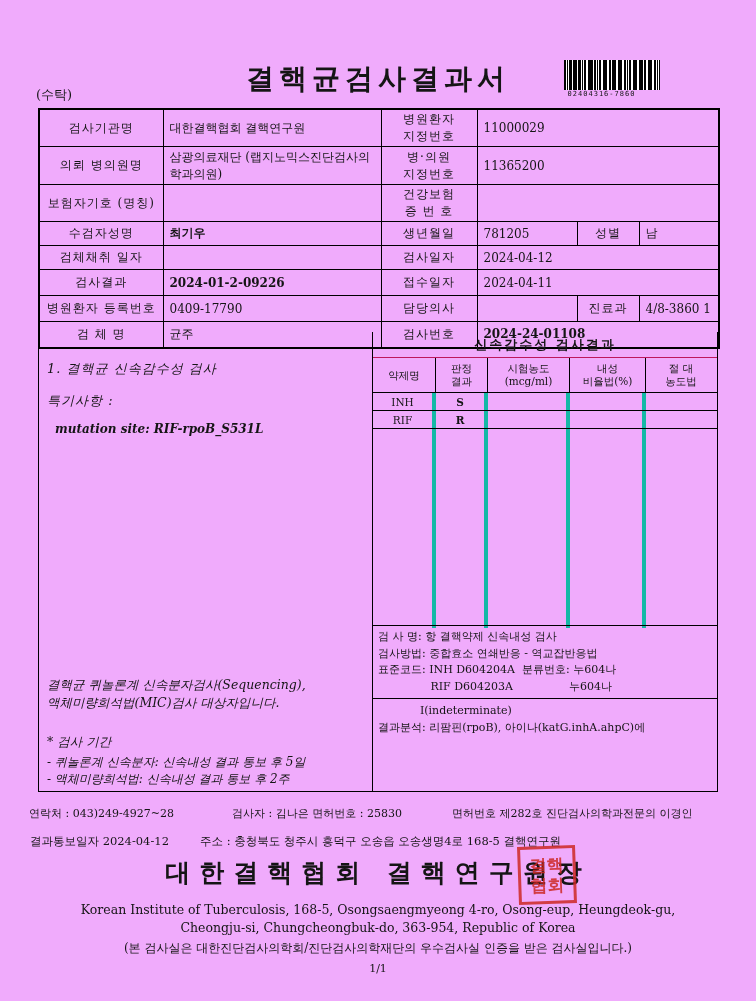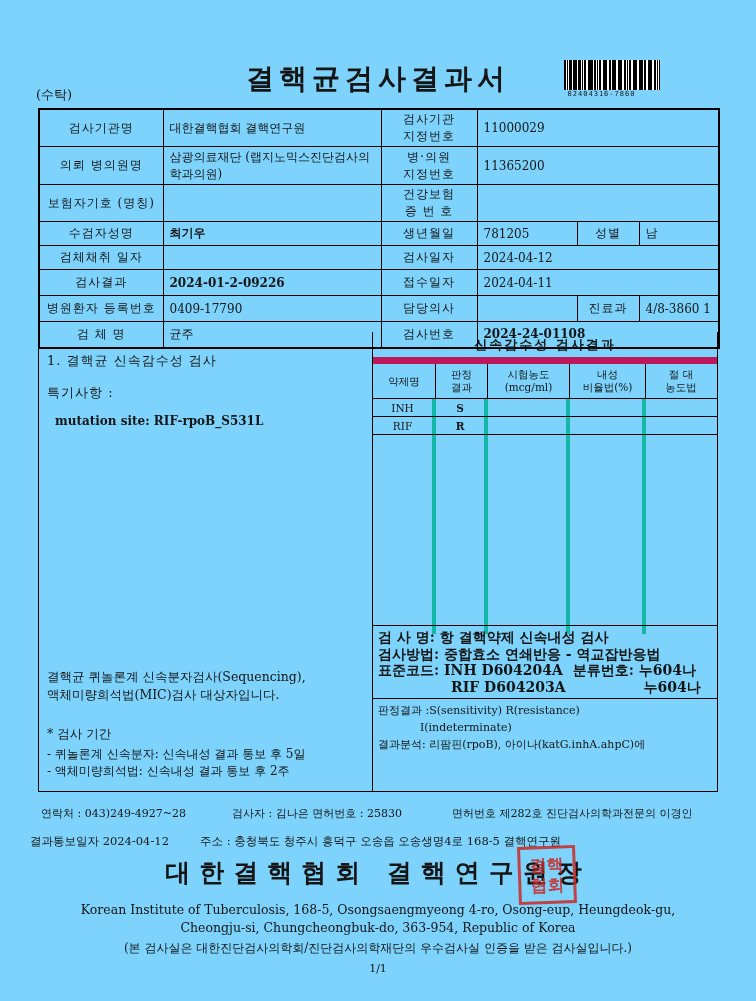--- a/index.html
+++ b/index.html
@@ -1,16 +1,16 @@
 <!DOCTYPE html>
 <html><head>
 <meta charset="utf-8">
 <style>
   html,body{margin:0;padding:0;background:#e8e8e8;}
-  .page{position:relative;width:756px;height:1001px;background:#7dd3fc;margin:0 auto;
+  .page{position:relative;width:756px;height:1001px;background:#f0abfc;margin:0 auto;
         font-family:"DejaVu Serif","Liberation Serif",serif;color:#151515;overflow:hidden;}
   .abs{position:absolute;}
   
   .consign{left:36px;top:86px;font-size:13px;}
   .title{left:0;top:60px;width:100%;text-align:center;font-size:28px;font-weight:bold;letter-spacing:5px;}
   .barcode-wrap{left:564px;top:60px;width:75px;text-align:center;}
   .barcode{width:96px;height:30px;
      background-image:
        repeating-linear-gradient(90deg,#000 0 2px,transparent 2px 5px),
        repeating-linear-gradient(90deg,#000 0 1px,transparent 1px 7px),
@@ -22,46 +22,46 @@
              border:2px solid #000;}
   table.info td{border:1px solid #000;font-size:12px;padding:1px 6px;overflow:hidden;}
   td.lbl{text-align:center;letter-spacing:1px;white-space:pre-line;}
   td.val{text-align:left;}
   .bold{font-weight:bold;}
   .big{font-size:14px;}
   .small{font-size:11px;letter-spacing:0;}
   tr.h26{height:26px}tr.h38{height:38px}tr.h34{height:34px}tr.h24{height:24px}
   
   .middle{left:38px;top:332px;width:680px;height:460px;border:1.6px solid #000;border-top:none;box-sizing:border-box;}
-  .left-panel{position:absolute;left:0;top:8px;width:333px;height:100%;}
+  .left-panel{position:absolute;left:0;top:16px;width:333px;height:100%;font-style:italic;}
   .lp-heading{left:8px;top:12px;font-size:13px;letter-spacing:1px;}
   .lp-note{left:8px;top:44px;font-size:13px;letter-spacing:1px;}
   .lp-mutation{left:16px;top:74px;font-size:12px;font-weight:bold;}
   .lp-notice{left:8px;top:328px;font-size:12.5px;line-height:18px;white-space:pre-line;}
   .lp-period-title{left:8px;top:386px;font-size:12.5px;}
   .lp-period{left:8px;top:406px;font-size:12px;line-height:17px;}
   .right-panel{position:absolute;left:333px;top:0;width:345px;height:100%;border-left:1px solid #000;box-sizing:border-box;}
-  .rt-title{height:25px;line-height:25px;text-align:center;font-size:13px;font-weight:bold;letter-spacing:2px;border-bottom:7px solid #be185d;}
+  .rt-title{height:25px;line-height:25px;text-align:center;font-size:13px;font-weight:bold;letter-spacing:2px;border-bottom:1px solid #be185d;}
   .rt{display:flex;flex-direction:column;}
   .rt-hrow{display:flex;height:34px;border-bottom:1px solid #000;}
   .rt-hcell{display:flex;align-items:center;justify-content:center;text-align:center;
             font-size:10.5px;white-space:pre-line;border-right:1px solid #000;box-sizing:border-box;line-height:13px;}
   .rt-row{display:flex;height:17px;border-bottom:1px solid #000;}
   .rt-cell{display:flex;align-items:center;justify-content:center;font-size:10.5px;
            border-right:4px solid #14b8a6;box-sizing:border-box;}
   .rt-empty{display:flex;height:199px;}
   .rt-empty .rt-cell{border-bottom:none;}
   .c1{width:63px}.c2{width:52px}.c3{width:82px}.c4{width:76px}.c5{width:70px;border-right:none!important}
   .test-info{position:absolute;left:0;top:293px;width:100%;border-top:1.4px solid #000;box-sizing:border-box;padding:3px 5px;}
-  .test-info div{font-size:14px;line-height:16.5px;white-space:pre;font-weight:bold;}
+  .test-info div{font-size:11px;line-height:16.5px;white-space:pre;}
   .judgment{position:absolute;left:0;top:366px;width:100%;height:94px;border-top:1.4px solid #000;box-sizing:border-box;padding:3px 5px;}
   .judgment div{font-size:11px;line-height:17px;white-space:pre;}
   
   .f-line1{top:806px;font-size:11px;}
-  .f-contact{left:41px;}
+  .f-contact{left:29px;}
   .f-examiner{left:232px;}
   .f-license{left:452px;}
   .f-line2{top:834px;font-size:11.5px;}
   .f-date{left:30px;}
   .f-address{left:200px;}
   .org-name{left:0;top:856px;width:100%;text-align:center;font-size:25px;font-weight:bold;letter-spacing:9px;}
   .seal{left:518px;top:846px;width:58px;height:58px;border:3px solid rgba(205,40,35,.85);
         color:rgba(205,40,35,.85);display:flex;align-items:center;justify-content:center;
         font-size:17px;font-weight:bold;line-height:20px;text-align:center;
         transform:rotate(-2deg);box-sizing:border-box;word-break:break-all;padding:2px;}
@@ -89,21 +89,21 @@
         <col style="width:218px">
         <col style="width:96px">
       <col style="width:100px">
         <col style="width:62px">
         <col style="width:80px">
     </colgroup>
     <tbody>
         <tr class="h26">
       <td class="lbl">검사기관명</td>
       <td class="val">대한결핵협회 결핵연구원</td>
-      <td class="lbl small">검사기관
+      <td class="lbl small">병원환자
 지정번호</td>
       <td class="val" colspan="3">11000029</td>
     </tr>
     <tr class="h38">
       <td class="lbl">의뢰 병의원명</td>
       <td class="val small">삼광의료재단 (랩지노믹스진단검사의학과의원)</td>
       <td class="lbl small">병·의원
 지정번호</td>
       <td class="val" colspan="3">11365200</td>
     </tr>
@@ -204,21 +204,20 @@
       </div>
 
       <div class="test-info">
         <div>검 사 명: 항 결핵약제 신속내성 검사</div>
         <div>검사방법: 중합효소 연쇄반응 - 역교잡반응법</div>
         <div>표준코드: INH D604204A  분류번호: 누604나</div>
         <div>               RIF D604203A                누604나</div>
       </div>
 
       <div class="judgment">
-        <div>판정결과 :S(sensitivity) R(resistance)</div>
         <div>            I(indeterminate)</div>
         <div>결과분석: 리팜핀(rpoB), 아이나(katG.inhA.ahpC)에</div>
       </div>
     </div>
   </div>
 
   <div class="abs f-line1 f-contact">연락처 : 043)249-4927~28</div>
   <div class="abs f-line1 f-examiner">검사자 : 김나은  면허번호 : 25830</div>
   <div class="abs f-line1 f-license">면허번호 제282호 진단검사의학과전문의 이경인</div>
 

